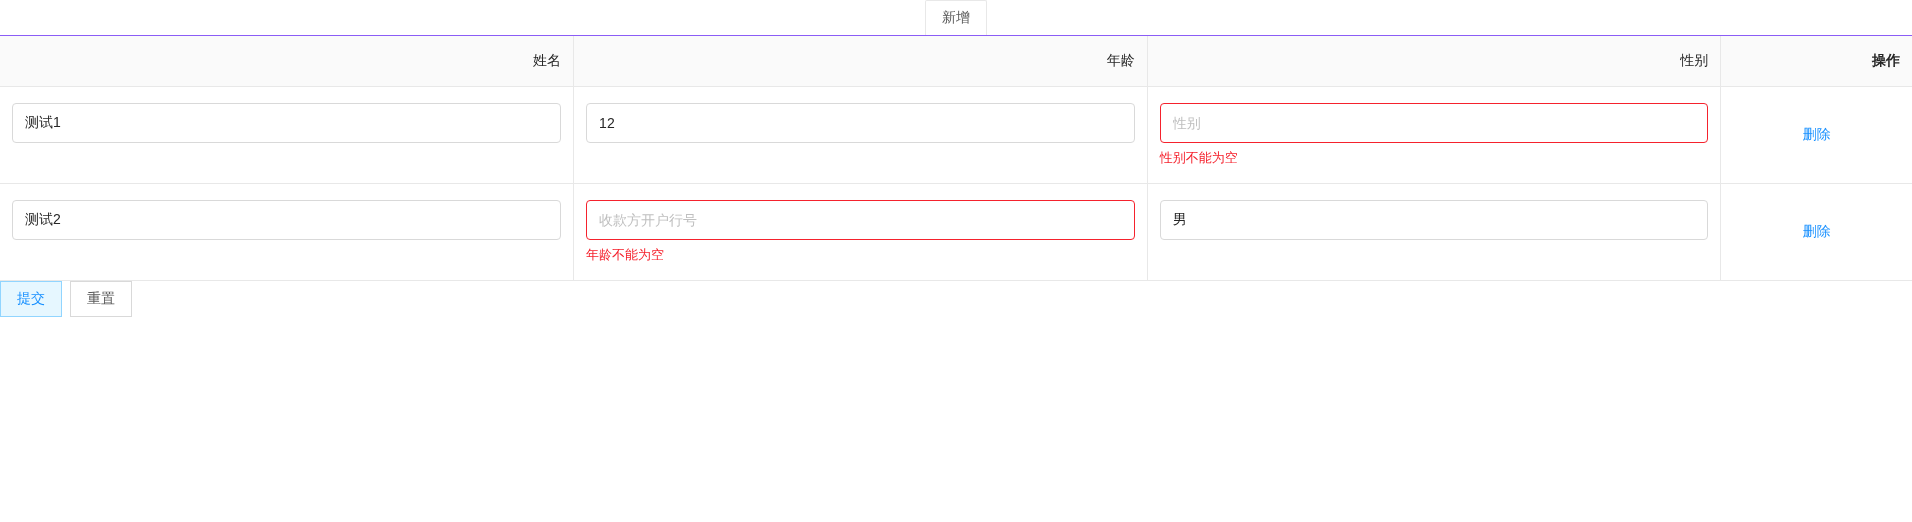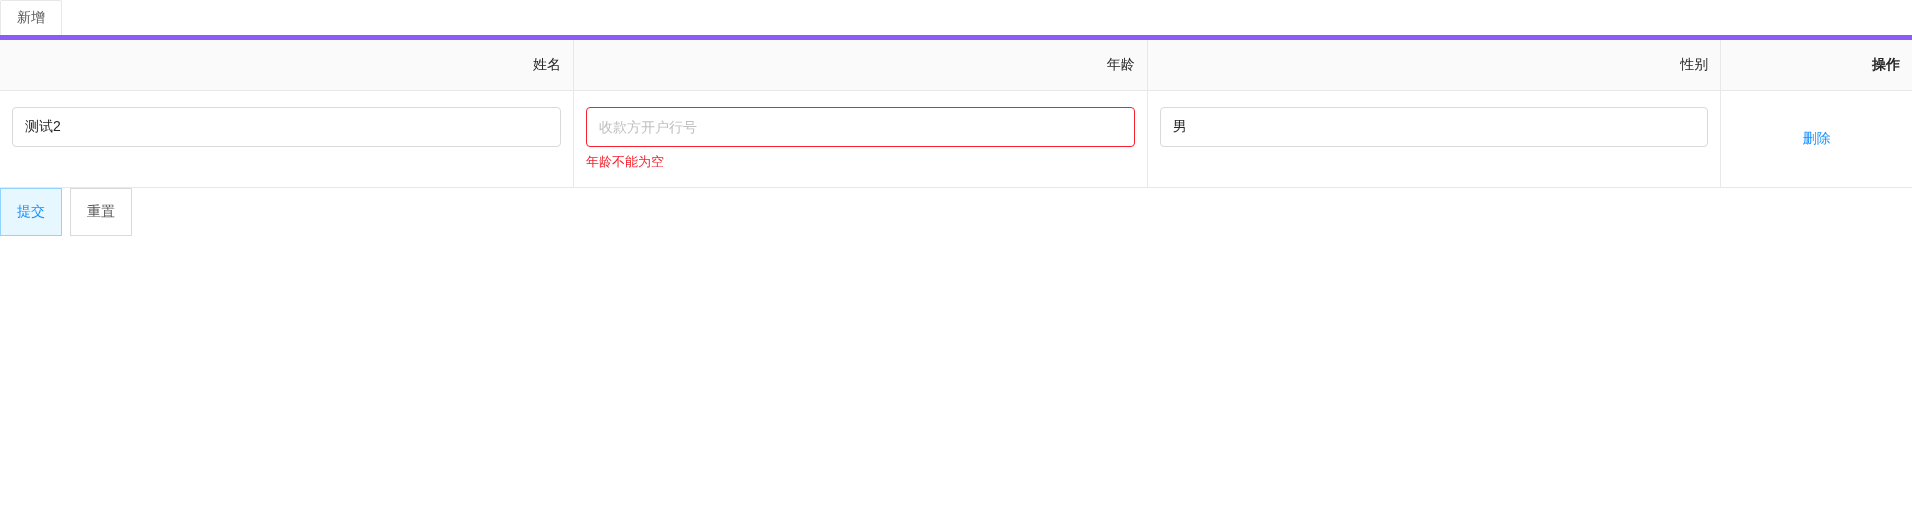--- a/index.html
+++ b/index.html
@@ -11,21 +11,22 @@
       font-family: -apple-system, BlinkMacSystemFont, "Segoe UI", Roboto, "Helvetica Neue", Arial, sans-serif;
       font-size: 14px;
       color: #333;
       background: #fff;
     }
     .container {
       width: 100%;
     }
     .tab-bar {
       display: flex;
-      border-bottom: 5px solid #8b5cf6;
+      border-bottom: 1px solid #8b5cf6;
+      justify-content: center;
     }
     .tab {
       padding: 8px 16px;
       border: 1px solid #e8e8e8;
       border-bottom: none;
       background: #fff;
       cursor: pointer;
       font-size: 14px;
       color: #595959;
       border-radius: 2px 2px 0 0;
@@ -106,21 +107,21 @@
       background: none;
       border: none;
       padding: 0;
     }
     .footer-bar {
       display: flex;
       gap: 8px;
       padding: 0;
     }
     .footer-btn {
-      padding: 14px 16px;
+      padding: 8px 16px;
       border: 1px solid #d9d9d9;
       background: #fff;
       cursor: pointer;
       font-size: 14px;
       color: #595959;
     }
     .footer-btn.primary {
       background: #e6f7ff;
       border-color: #91d5ff;
       color: #1890ff;
@@ -143,20 +144,39 @@
     </colgroup>
     <thead>
       <tr>
         <th>姓名</th>
         <th>年龄</th>
         <th>性别</th>
         <th>操作</th>
       </tr>
     </thead>
     <tbody id="table-body">
+    <tr>
+          <td>
+            <div class="input-wrap">
+              <input class="field" value="测试1" style="">
+            </div>
+          </td>
+          <td>
+            <div class="input-wrap">
+              <input class="field" placeholder="收款方开户行号" value="12" style="">
+            </div>
+          </td>
+          <td>
+            <div class="input-wrap">
+              <input class="field error" placeholder="性别" value="" style="">
+              <div class="error-msg">性别不能为空</div>
+            </div>
+          </td>
+          <td class="action-cell"><button class="link-btn">删除</button></td>
+        </tr>
         <tr>
           <td>
             <div class="input-wrap">
               <input class="field" value="测试2" style="">
             </div>
           </td>
           <td>
             <div class="input-wrap">
               <input class="field error" placeholder="收款方开户行号" value="" style="">
               <div class="error-msg">年龄不能为空</div>

